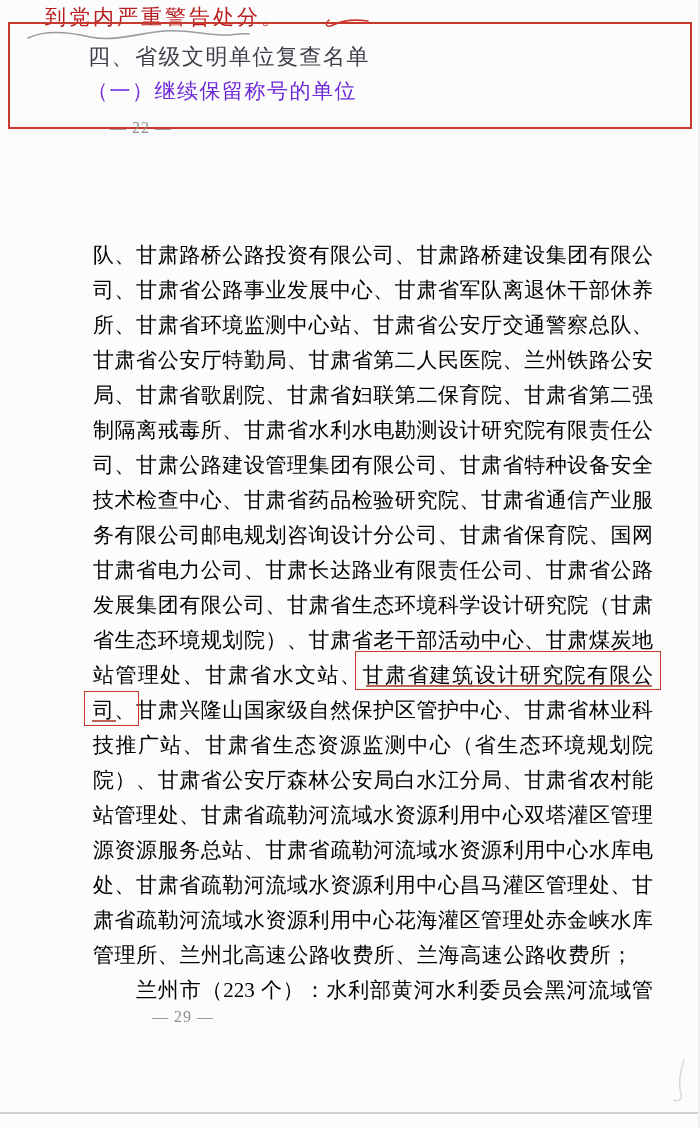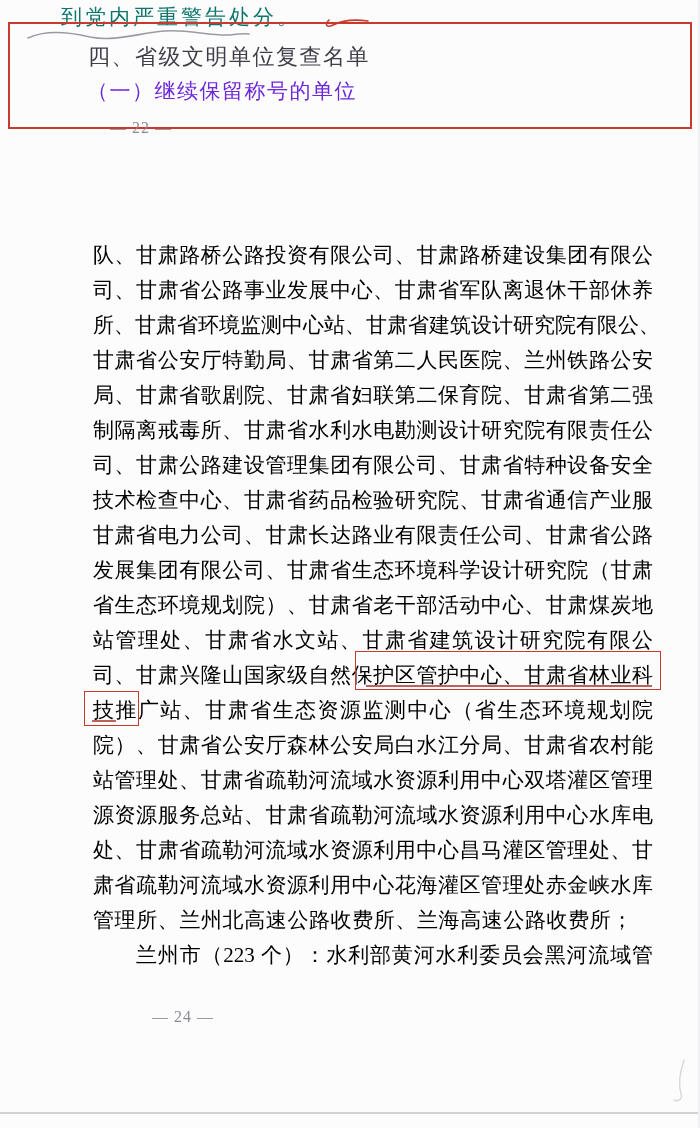--- a/index.html
+++ b/index.html
@@ -7,23 +7,22 @@
     width: 700px; height: 1128px;
     background: #fcfcfd;
     overflow: hidden;
     font-family: "Liberation Serif", "DejaVu Serif", serif;
   }
   .page { position: relative; width: 700px; height: 1128px; }
 
   .prev-line {
     position: absolute; left: 45px; top: 3px;
     font-size: 21px; letter-spacing: 3px;
-    color: #0f766e;
+    color: #b91c1c;
     white-space: nowrap;
-    margin-left: 16px;
   }
 
   .red-box {
     position: absolute;
     border: 2px solid #c8392e;
     background: transparent;
     box-sizing: border-box;
   }
   .red-box-main { left: 8px; top: 22px; width: 684px; height: 107px; }
   .red-box-a { left: 355px; top: 651px; width: 306px; height: 39px; border-width: 1.5px; }
@@ -104,47 +103,48 @@
   </svg>
 
   <div class="section-title">四、省级文明单位复查名单</div>
   <div class="subsection-title">（一）继续保留称号的单位</div>
 
   <div class="pagenum pagenum-22">— 22 —</div>
 
   <div class="body-text">
     <div class="bline">队、甘肃路桥公路投资有限公司、甘肃路桥建设集团有限公</div>
     <div class="bline">司、甘肃省公路事业发展中心、甘肃省军队离退休干部休养</div>
-    <div class="bline">所、甘肃省环境监测中心站、甘肃省建筑设计研究院有限公、</div>
+    <div class="bline">所、甘肃省环境监测中心站、甘肃省公安厅交通警察总队、</div>
     <div class="bline">甘肃省公安厅特勤局、甘肃省第二人民医院、兰州铁路公安</div>
     <div class="bline">局、甘肃省歌剧院、甘肃省妇联第二保育院、甘肃省第二强</div>
     <div class="bline">制隔离戒毒所、甘肃省水利水电勘测设计研究院有限责任公</div>
     <div class="bline">司、甘肃公路建设管理集团有限公司、甘肃省特种设备安全</div>
     <div class="bline">技术检查中心、甘肃省药品检验研究院、甘肃省通信产业服</div>
+    <div class="bline">务有限公司邮电规划咨询设计分公司、甘肃省保育院、国网</div>
     <div class="bline">甘肃省电力公司、甘肃长达路业有限责任公司、甘肃省公路</div>
     <div class="bline">发展集团有限公司、甘肃省生态环境科学设计研究院（甘肃</div>
     <div class="bline">省生态环境规划院）、甘肃省老干部活动中心、甘肃煤炭地</div>
     <div class="bline">站管理处、甘肃省水文站、甘肃省建筑设计研究院有限公</div>
     <div class="bline">司、甘肃兴隆山国家级自然保护区管护中心、甘肃省林业科</div>
     <div class="bline">技推广站、甘肃省生态资源监测中心（省生态环境规划院</div>
     <div class="bline">院）、甘肃省公安厅森林公安局白水江分局、甘肃省农村能</div>
     <div class="bline">站管理处、甘肃省疏勒河流域水资源利用中心双塔灌区管理</div>
     <div class="bline">源资源服务总站、甘肃省疏勒河流域水资源利用中心水库电</div>
     <div class="bline">处、甘肃省疏勒河流域水资源利用中心昌马灌区管理处、甘</div>
     <div class="bline">肃省疏勒河流域水资源利用中心花海灌区管理处赤金峡水库</div>
     <div class="bline short">管理所、兰州北高速公路收费所、兰海高速公路收费所；</div>
     <div class="bline indent">兰州市（223 个）：水利部黄河水利委员会黑河流域管</div>
   </div>
 
   <div class="red-box red-box-a"></div>
   <div class="red-underline red-underline-a"></div>
   <div class="red-box red-box-b"></div>
   <div class="red-underline red-underline-b"></div>
 
-  <div class="pagenum pagenum-24">— 24 —</div>
+  <div class="pagenum pagenum-24">— 29 —</div>
 
   <svg class="svg-mark corner-curl" width="26" height="46" viewBox="0 0 26 46">
     <path d="M20,2 C16,14 14,26 17,36 C19,41 14,44 10,42" fill="none" stroke="#d9d9db" stroke-width="1.5" stroke-linecap="round"></path>
   </svg>
   <div class="scan-bottom-line"></div>
   <div class="scan-right-edge"></div>
 
 </div>
 
 </body></html>

